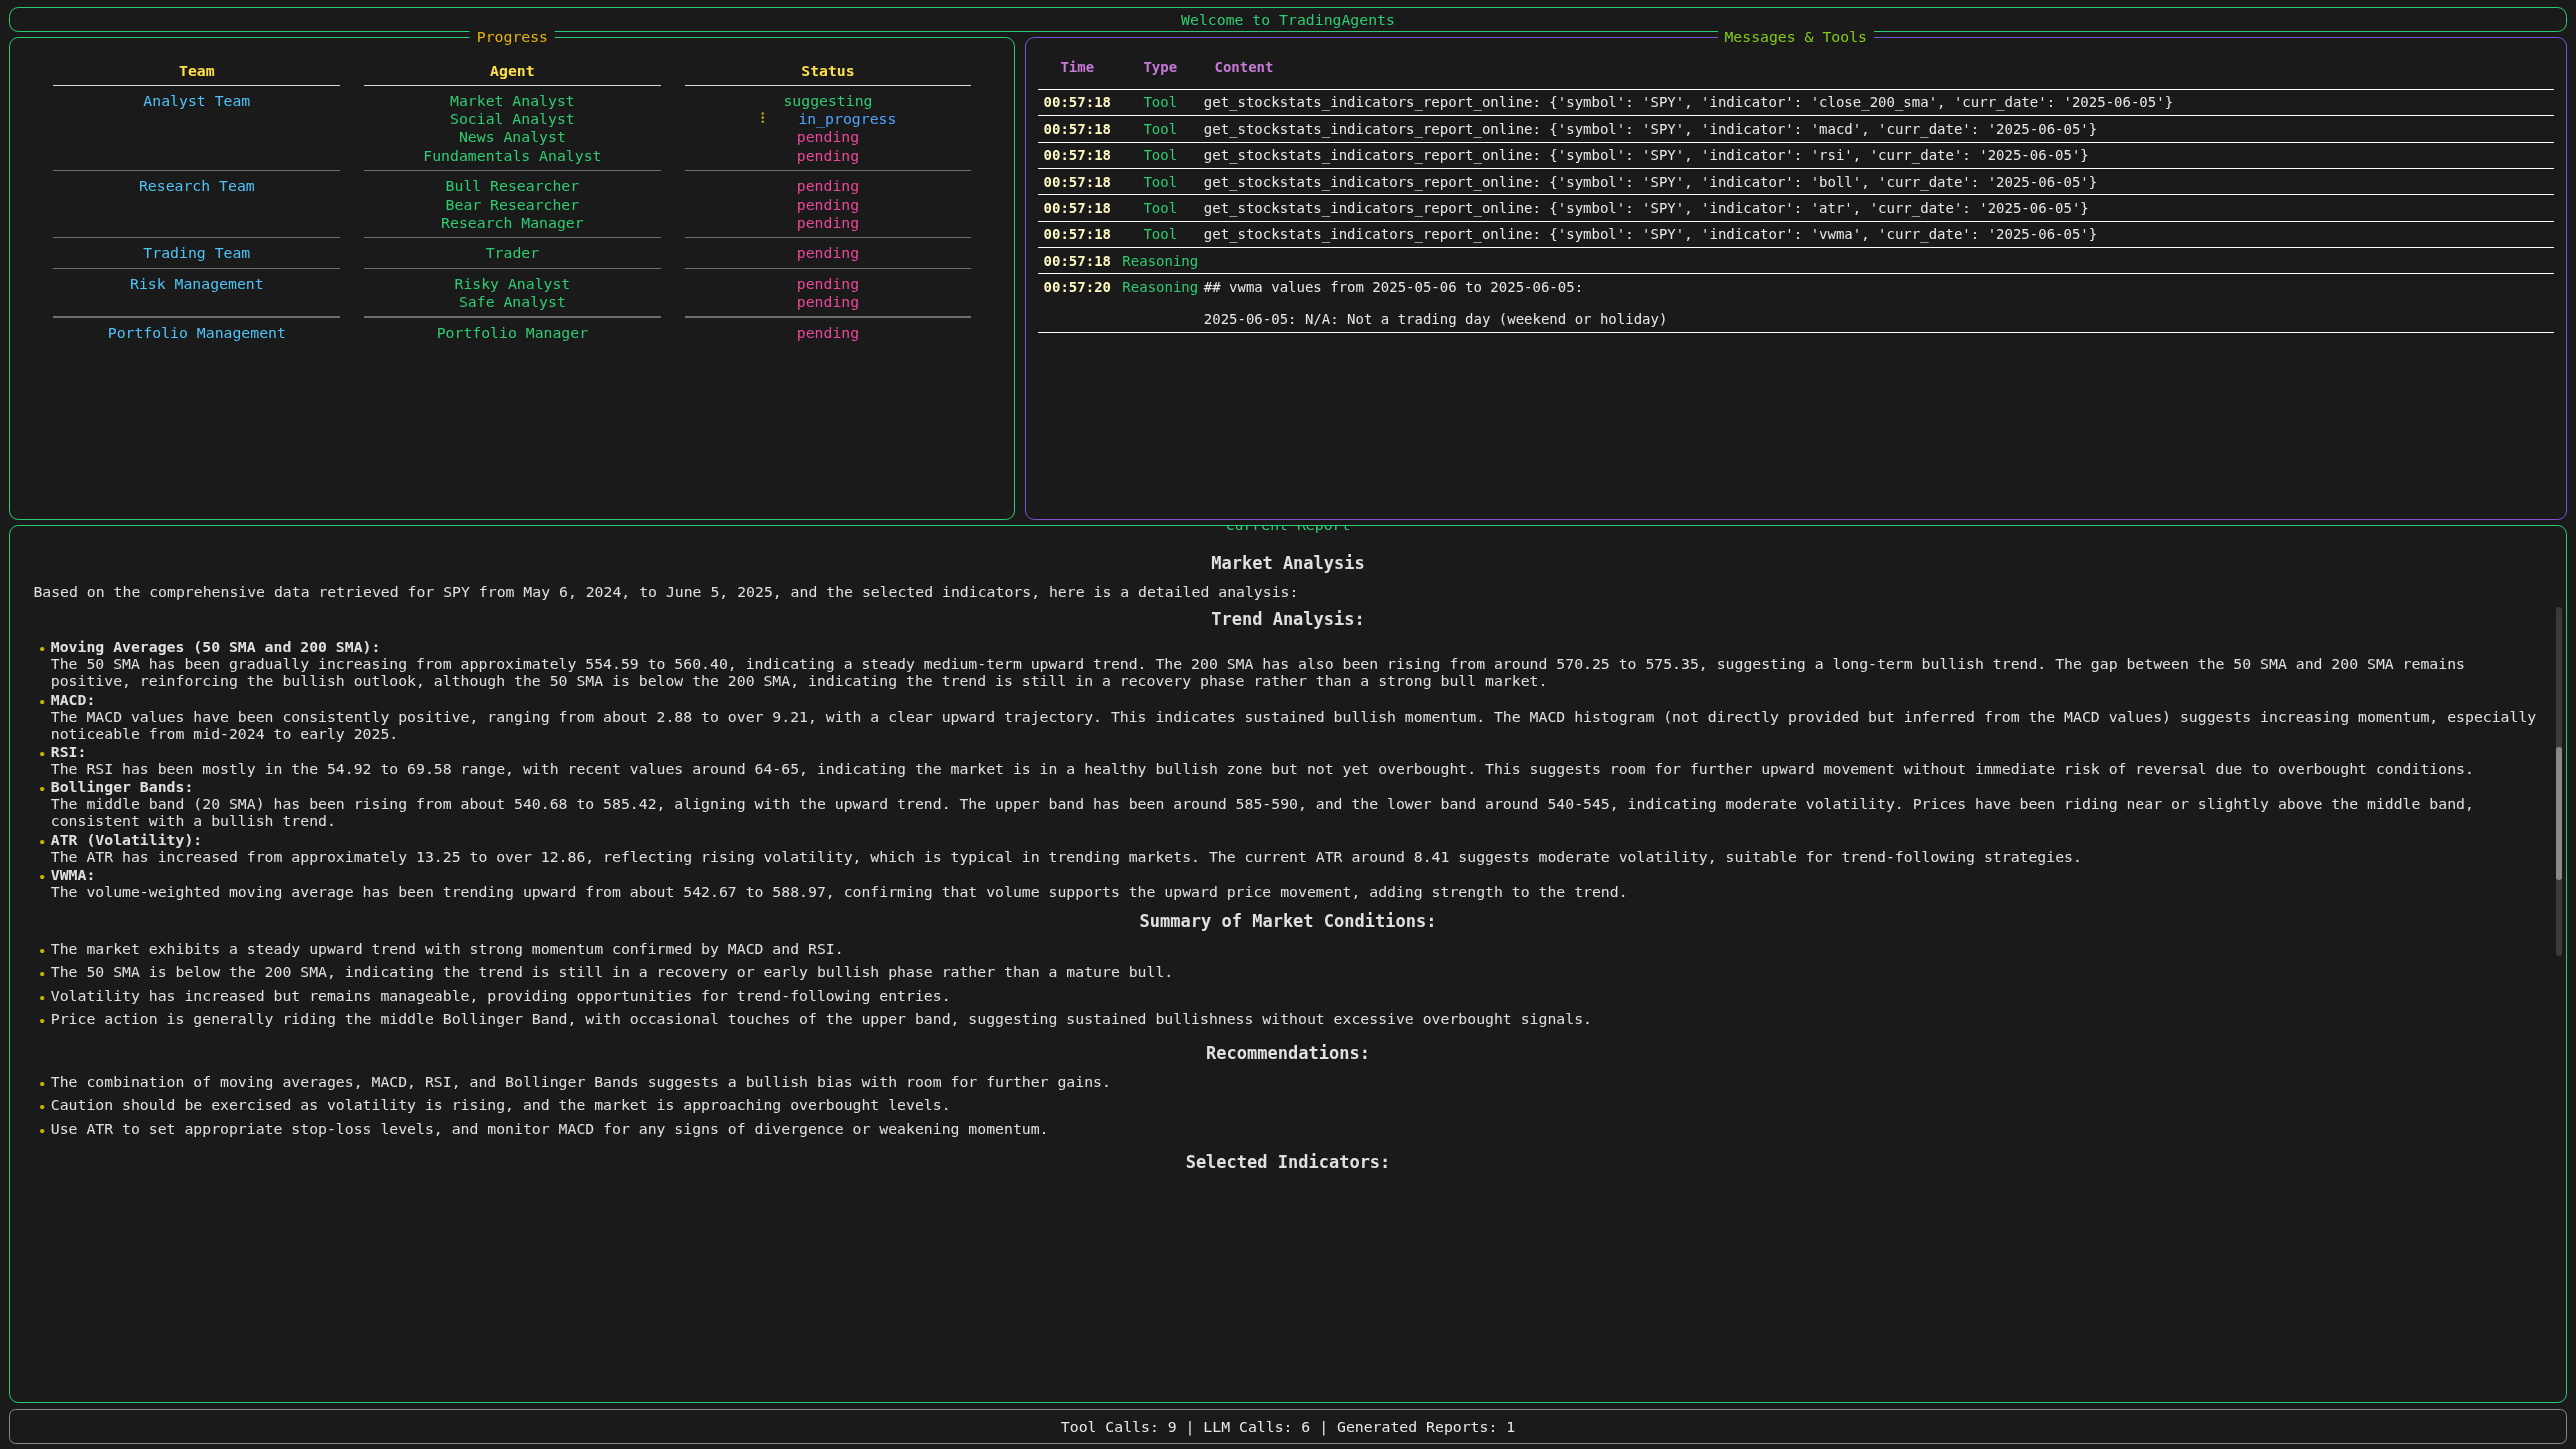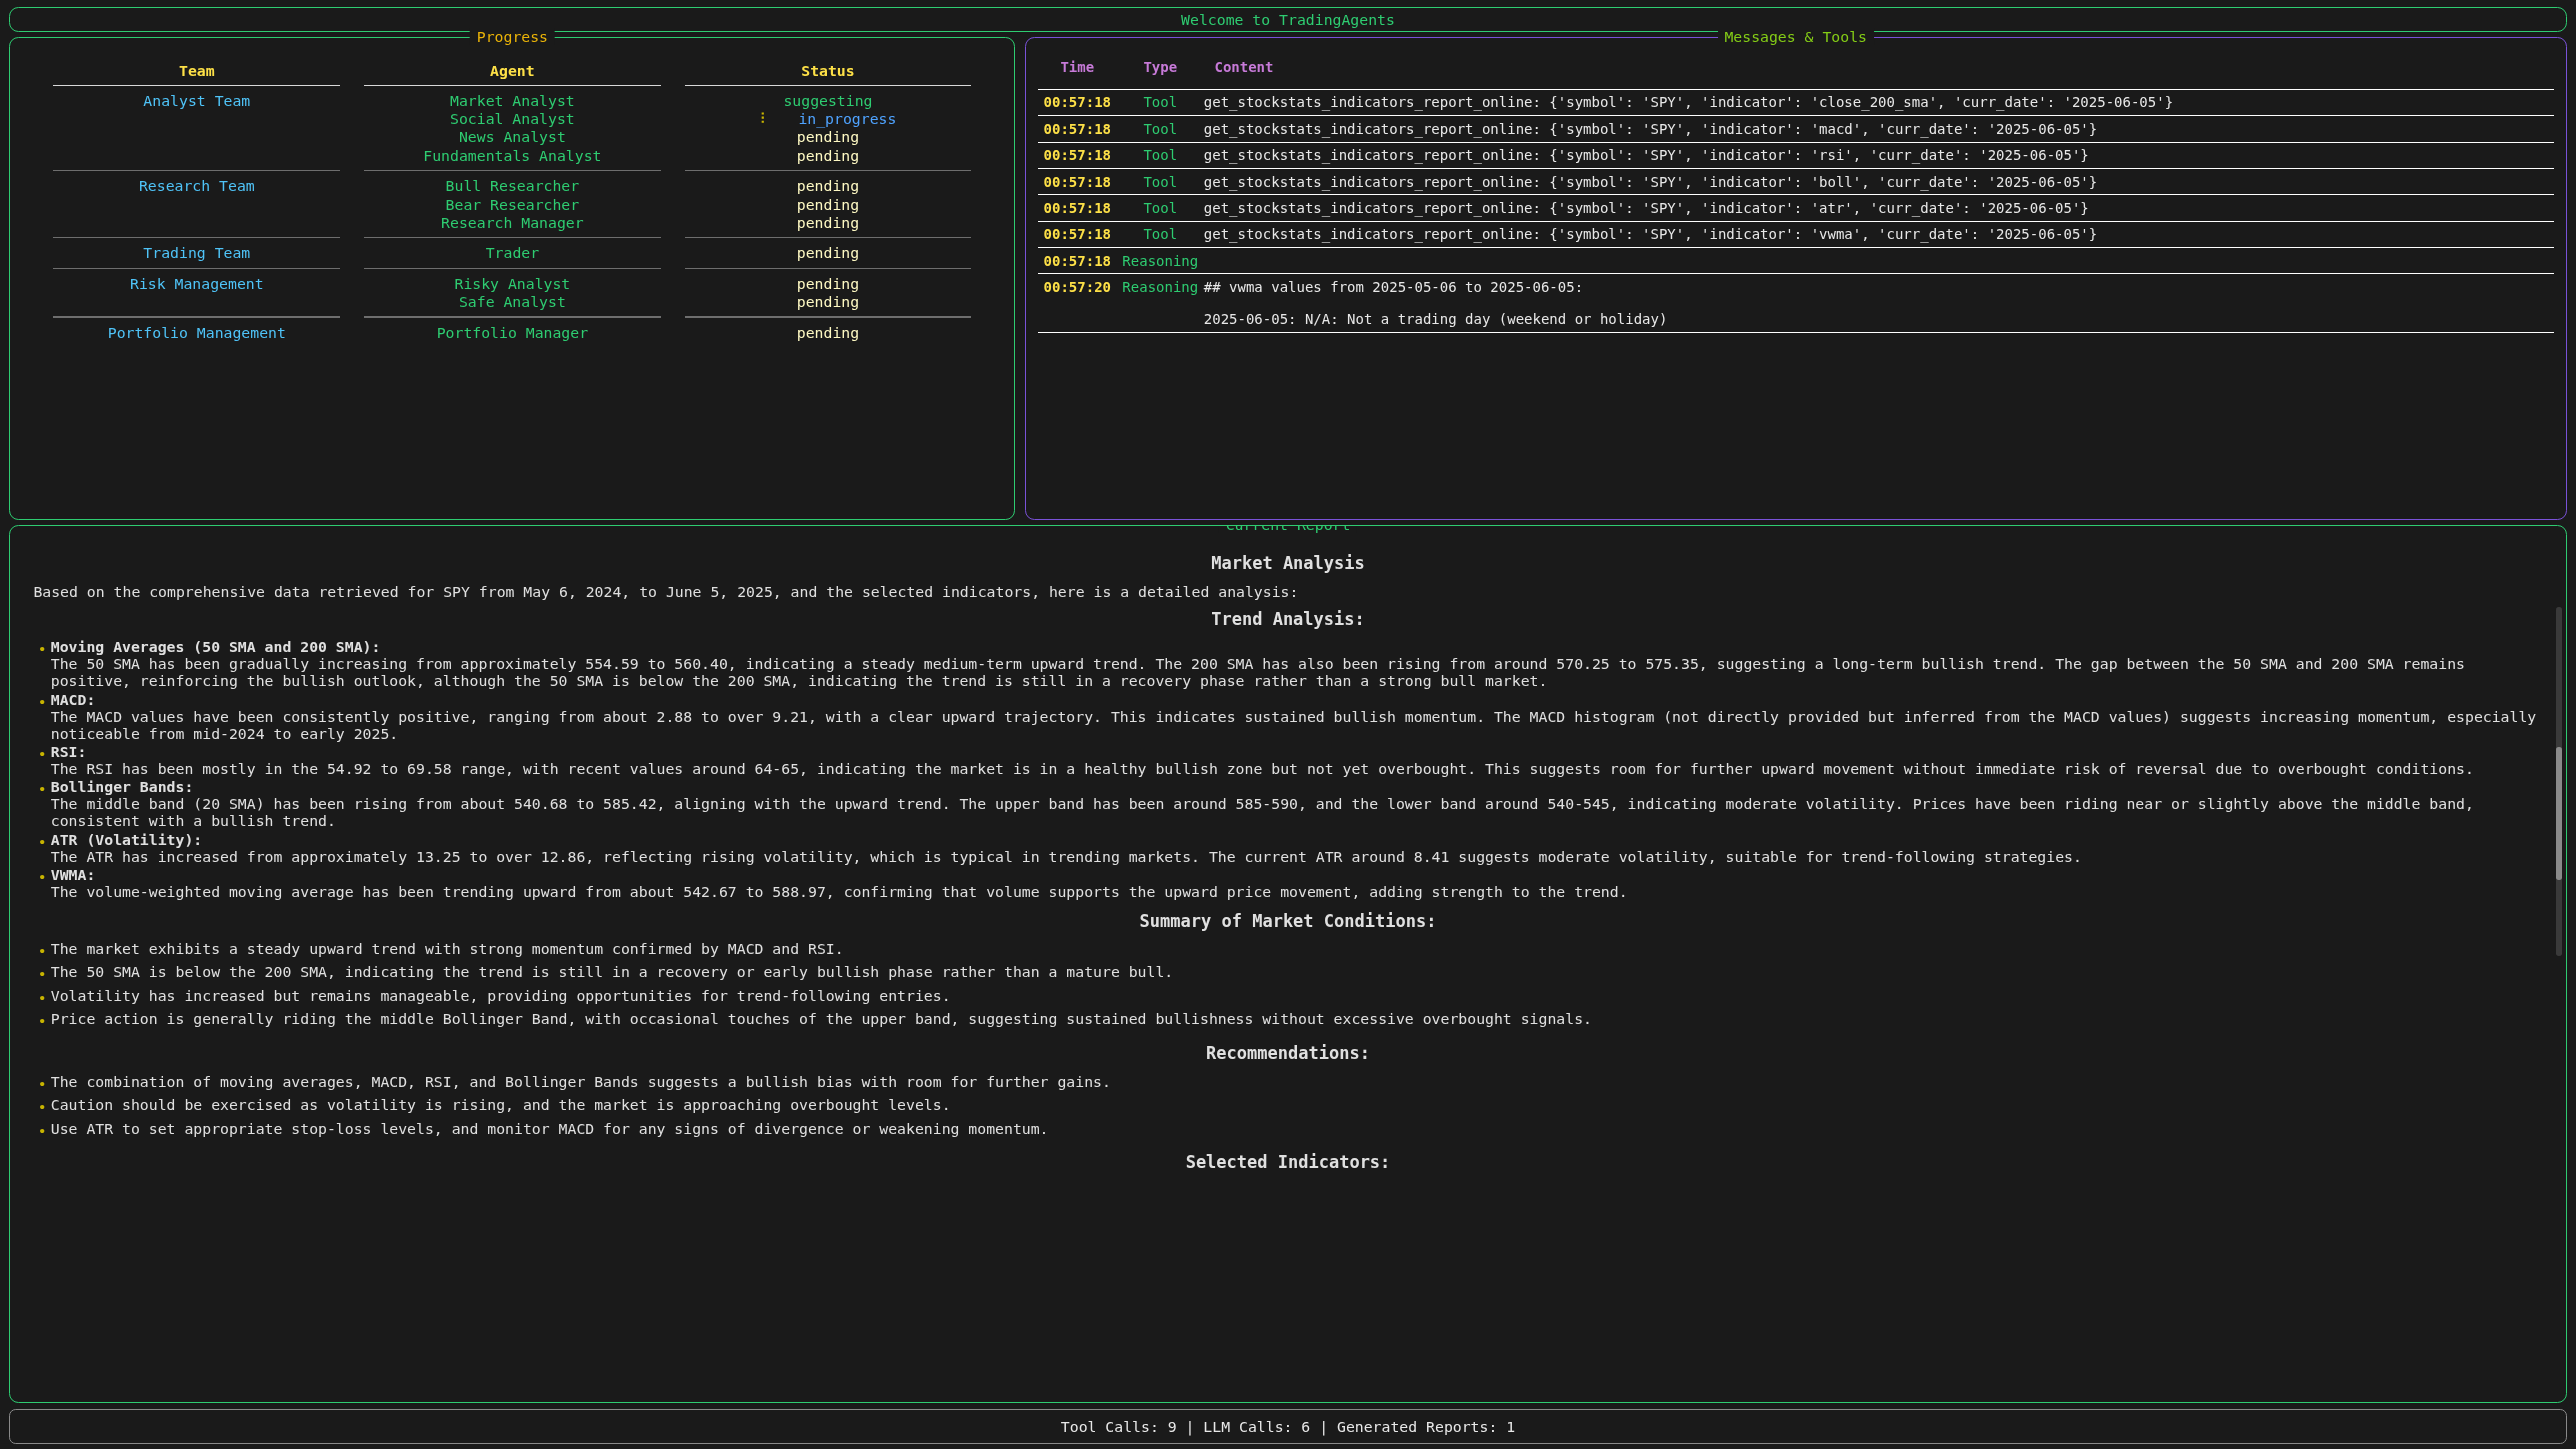--- a/index.html
+++ b/index.html
@@ -105,21 +105,21 @@
   }
   .grp-rule td { padding: 0; }
   .grp-rule .rule {
     height: 1.3px;
     background: #6e6e6e;
     margin: 4.7px 12px 4.7px 12px;
   }
   .team-name { color: #4fc3f7; }
   .agent-name { color: #2ecc71; }
   .status-completed { color: #2ecc71; }
-  .status-pending { color: #fef9c3; text-align: right; }
+  .status-pending { color: #ec4899; text-align: right; }
   .status-inprog { color: #4fa3ff; margin-left: 24px; }
   .spin { color: #c8b400; margin-right: 4px; }
 
   
   .messages-inner {
     padding: 20px 12px 6.7px 12px;
   }
   table.msg-table {
     width: 100%;
     border-collapse: collapse;
@@ -132,21 +132,21 @@
   }
   table.msg-table th.time-h { width: 79px; text-align: center; }
   table.msg-table th.type-h { width: 87px; text-align: center; }
   table.msg-table th.content-h { text-align: left; padding-left: 10.7px; }
   table.msg-table td {
     padding: 4.7px 0;
     vertical-align: top;
     border-bottom: 1.3px solid #ffffff;
   }
   table.msg-table tr:first-child td { border-top: none; }
-  td.c-time { color: #fde047; text-align: center; font-weight: bold; }
+  td.c-time { color: #fef9c3; text-align: center; font-weight: bold; }
   td.c-type { color: #2ecc71; text-align: center; }
   td.c-content { color: #e8e8e8; padding-left: 10.7px; white-space: pre-wrap; }
   .msg-head-rule td { border-bottom: 1.3px solid #ffffff; padding: 0; }
 
   
   .report-panel {
     flex: 1;
     border-color: #2ecc71;
     overflow: hidden;
     position: relative;

